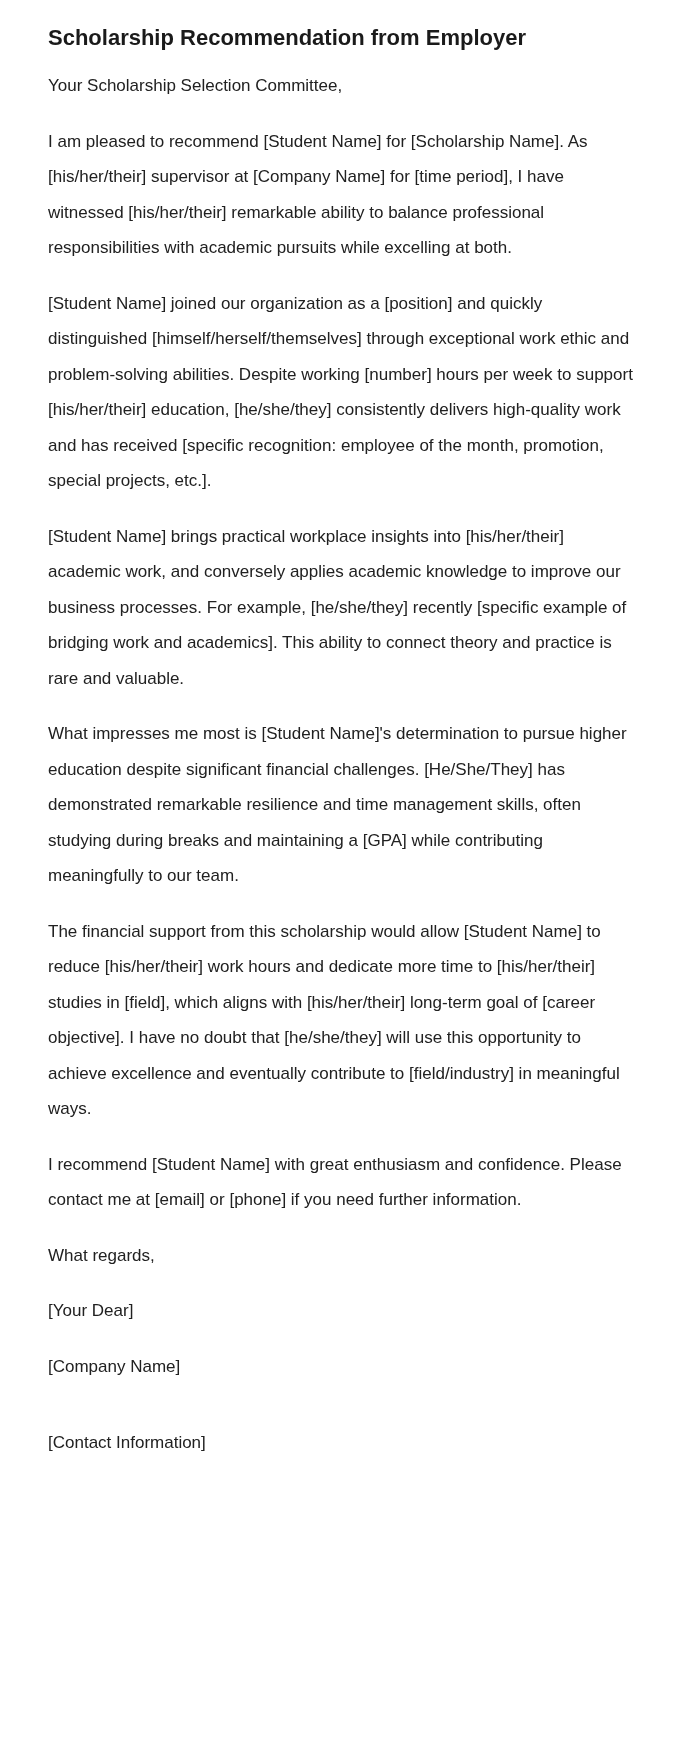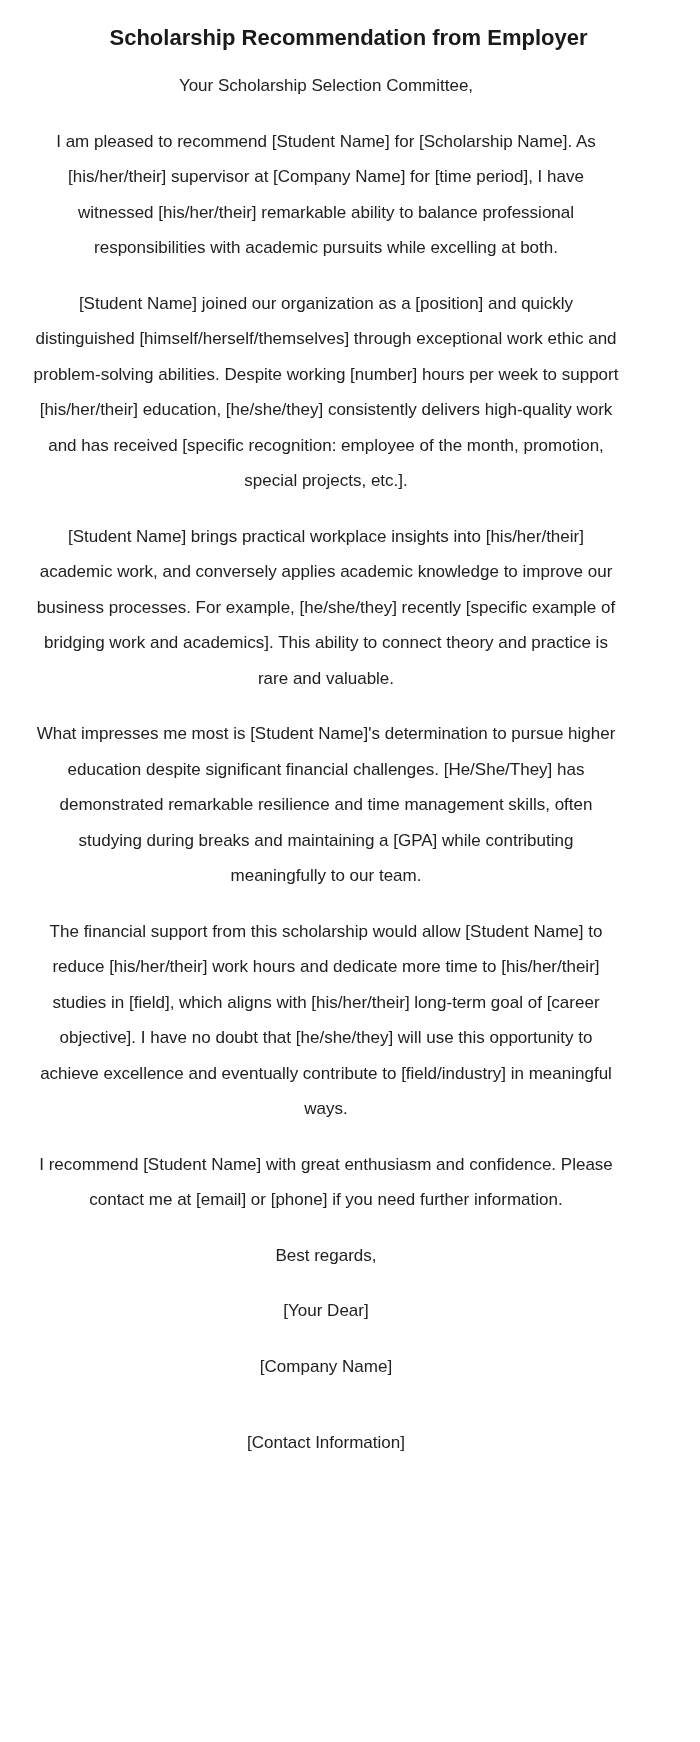--- a/index.html
+++ b/index.html
@@ -6,23 +6,22 @@
     margin: 0;
     padding: 0;
     background: #ffffff;
   }
   body {
     font-family: "Liberation Sans", sans-serif;
     color: #212121;
     width: 700px;
   }
   .doc {
-    padding: 24px 36px 30px 33px;
+    padding: 24px 36px 30px 48px;
     box-sizing: border-box;
-    text-align: center;
   }
   h1.doc-title {
     font-size: 22px;
     line-height: 28px;
     font-weight: 700;
     color: #1a1a1a;
     margin: 0 0 16px 0;
     letter-spacing: 0;
   }
   p.doc-par {
@@ -51,21 +50,21 @@
   <p class="doc-par">[Student Name] joined our organization as a [position] and quickly distinguished [himself/herself/themselves] through exceptional work ethic and problem-solving abilities. Despite working [number] hours per week to support [his/her/their] education, [he/she/they] consistently delivers high-quality work and has received [specific recognition: employee of the month, promotion, special projects, etc.].</p>
 
   <p class="doc-par">[Student Name] brings practical workplace insights into [his/her/their] academic work, and conversely applies academic knowledge to improve our business processes. For example, [he/she/they] recently [specific example of bridging work and academics]. This ability to connect theory and practice is rare and valuable.</p>
 
   <p class="doc-par">What impresses me most is [Student Name]'s determination to pursue higher education despite significant financial challenges. [He/She/They] has demonstrated remarkable resilience and time management skills, often studying during breaks and maintaining a [GPA] while contributing meaningfully to our team.</p>
 
   <p class="doc-par">The financial support from this scholarship would allow [Student Name] to reduce [his/her/their] work hours and dedicate more time to [his/her/their] studies in [field], which aligns with [his/her/their] long-term goal of [career objective]. I have no doubt that [he/she/they] will use this opportunity to achieve excellence and eventually contribute to [field/industry] in meaningful ways.</p>
 
   <p class="doc-par">I recommend [Student Name] with great enthusiasm and confidence. Please contact me at [email] or [phone] if you need further information.</p>
 
-  <p class="doc-par">Best regards,</p>
+  <p class="doc-par">What regards,</p>
 
 
   <p class="doc-par">[Your Dear]</p>
 
   <p class="doc-par">[Company Name]</p>
 
   <p class="doc-par">[Contact Information]</p>
 </div>
 
 </body></html>

